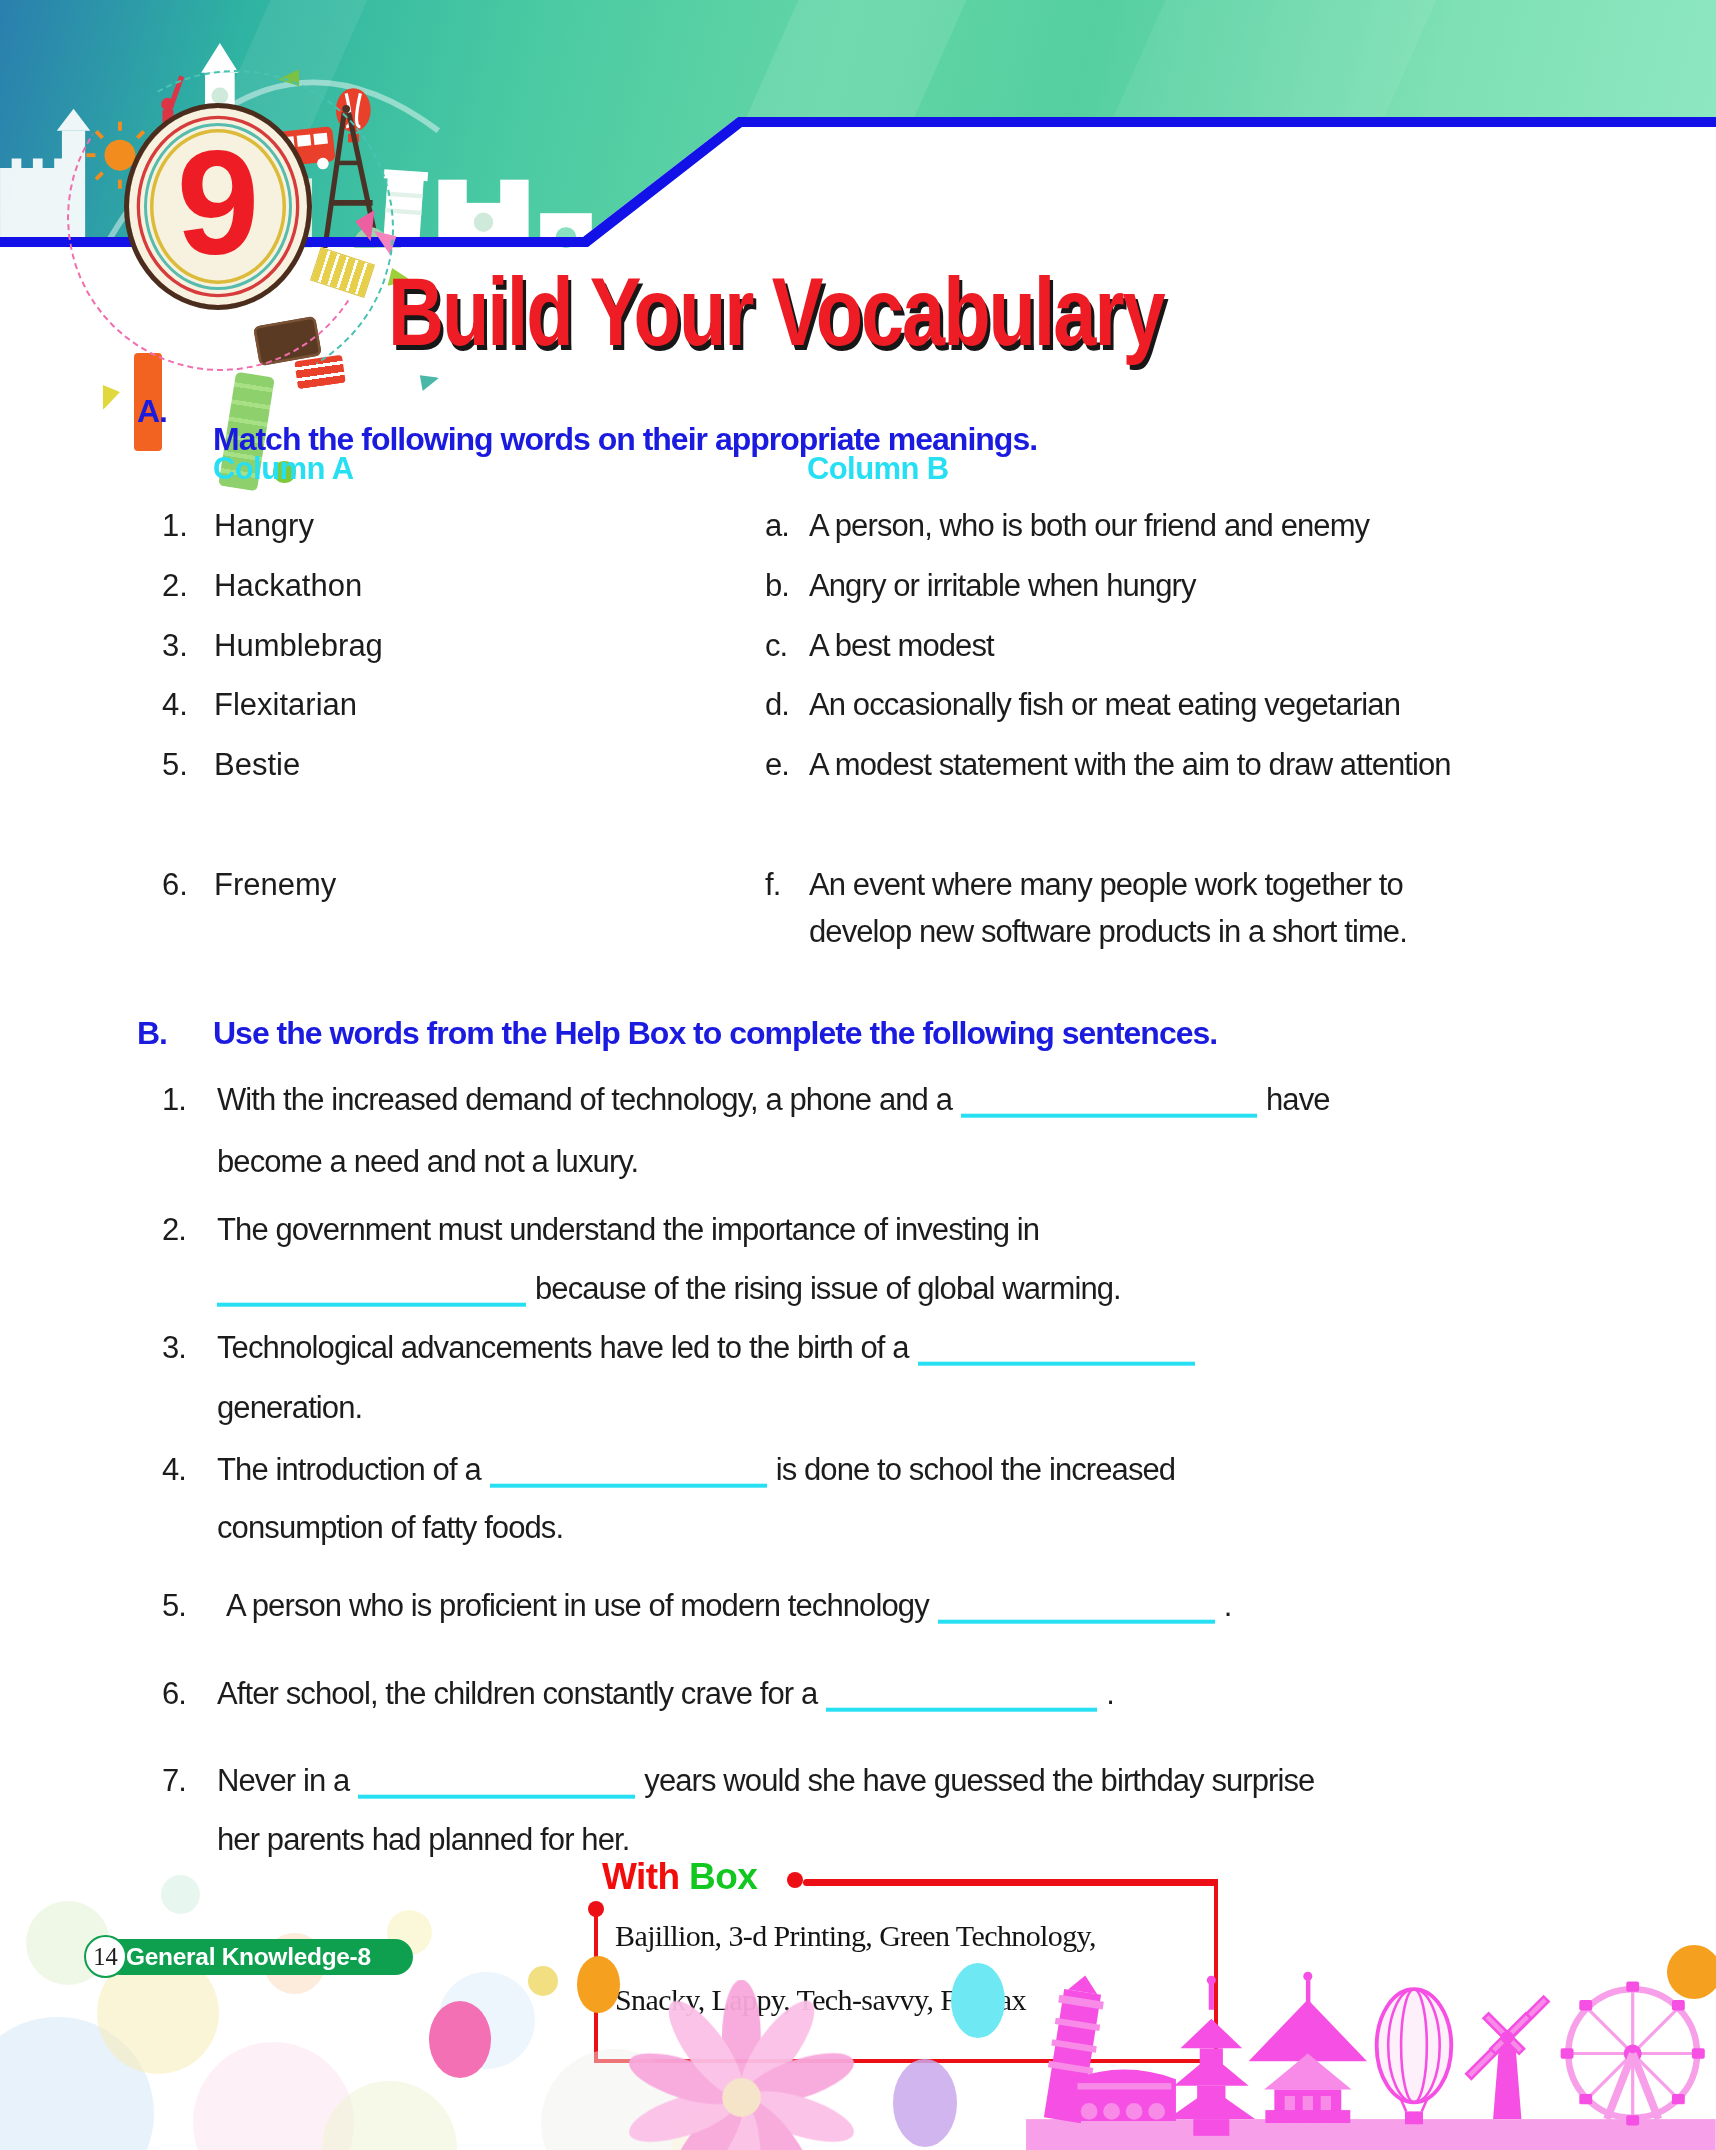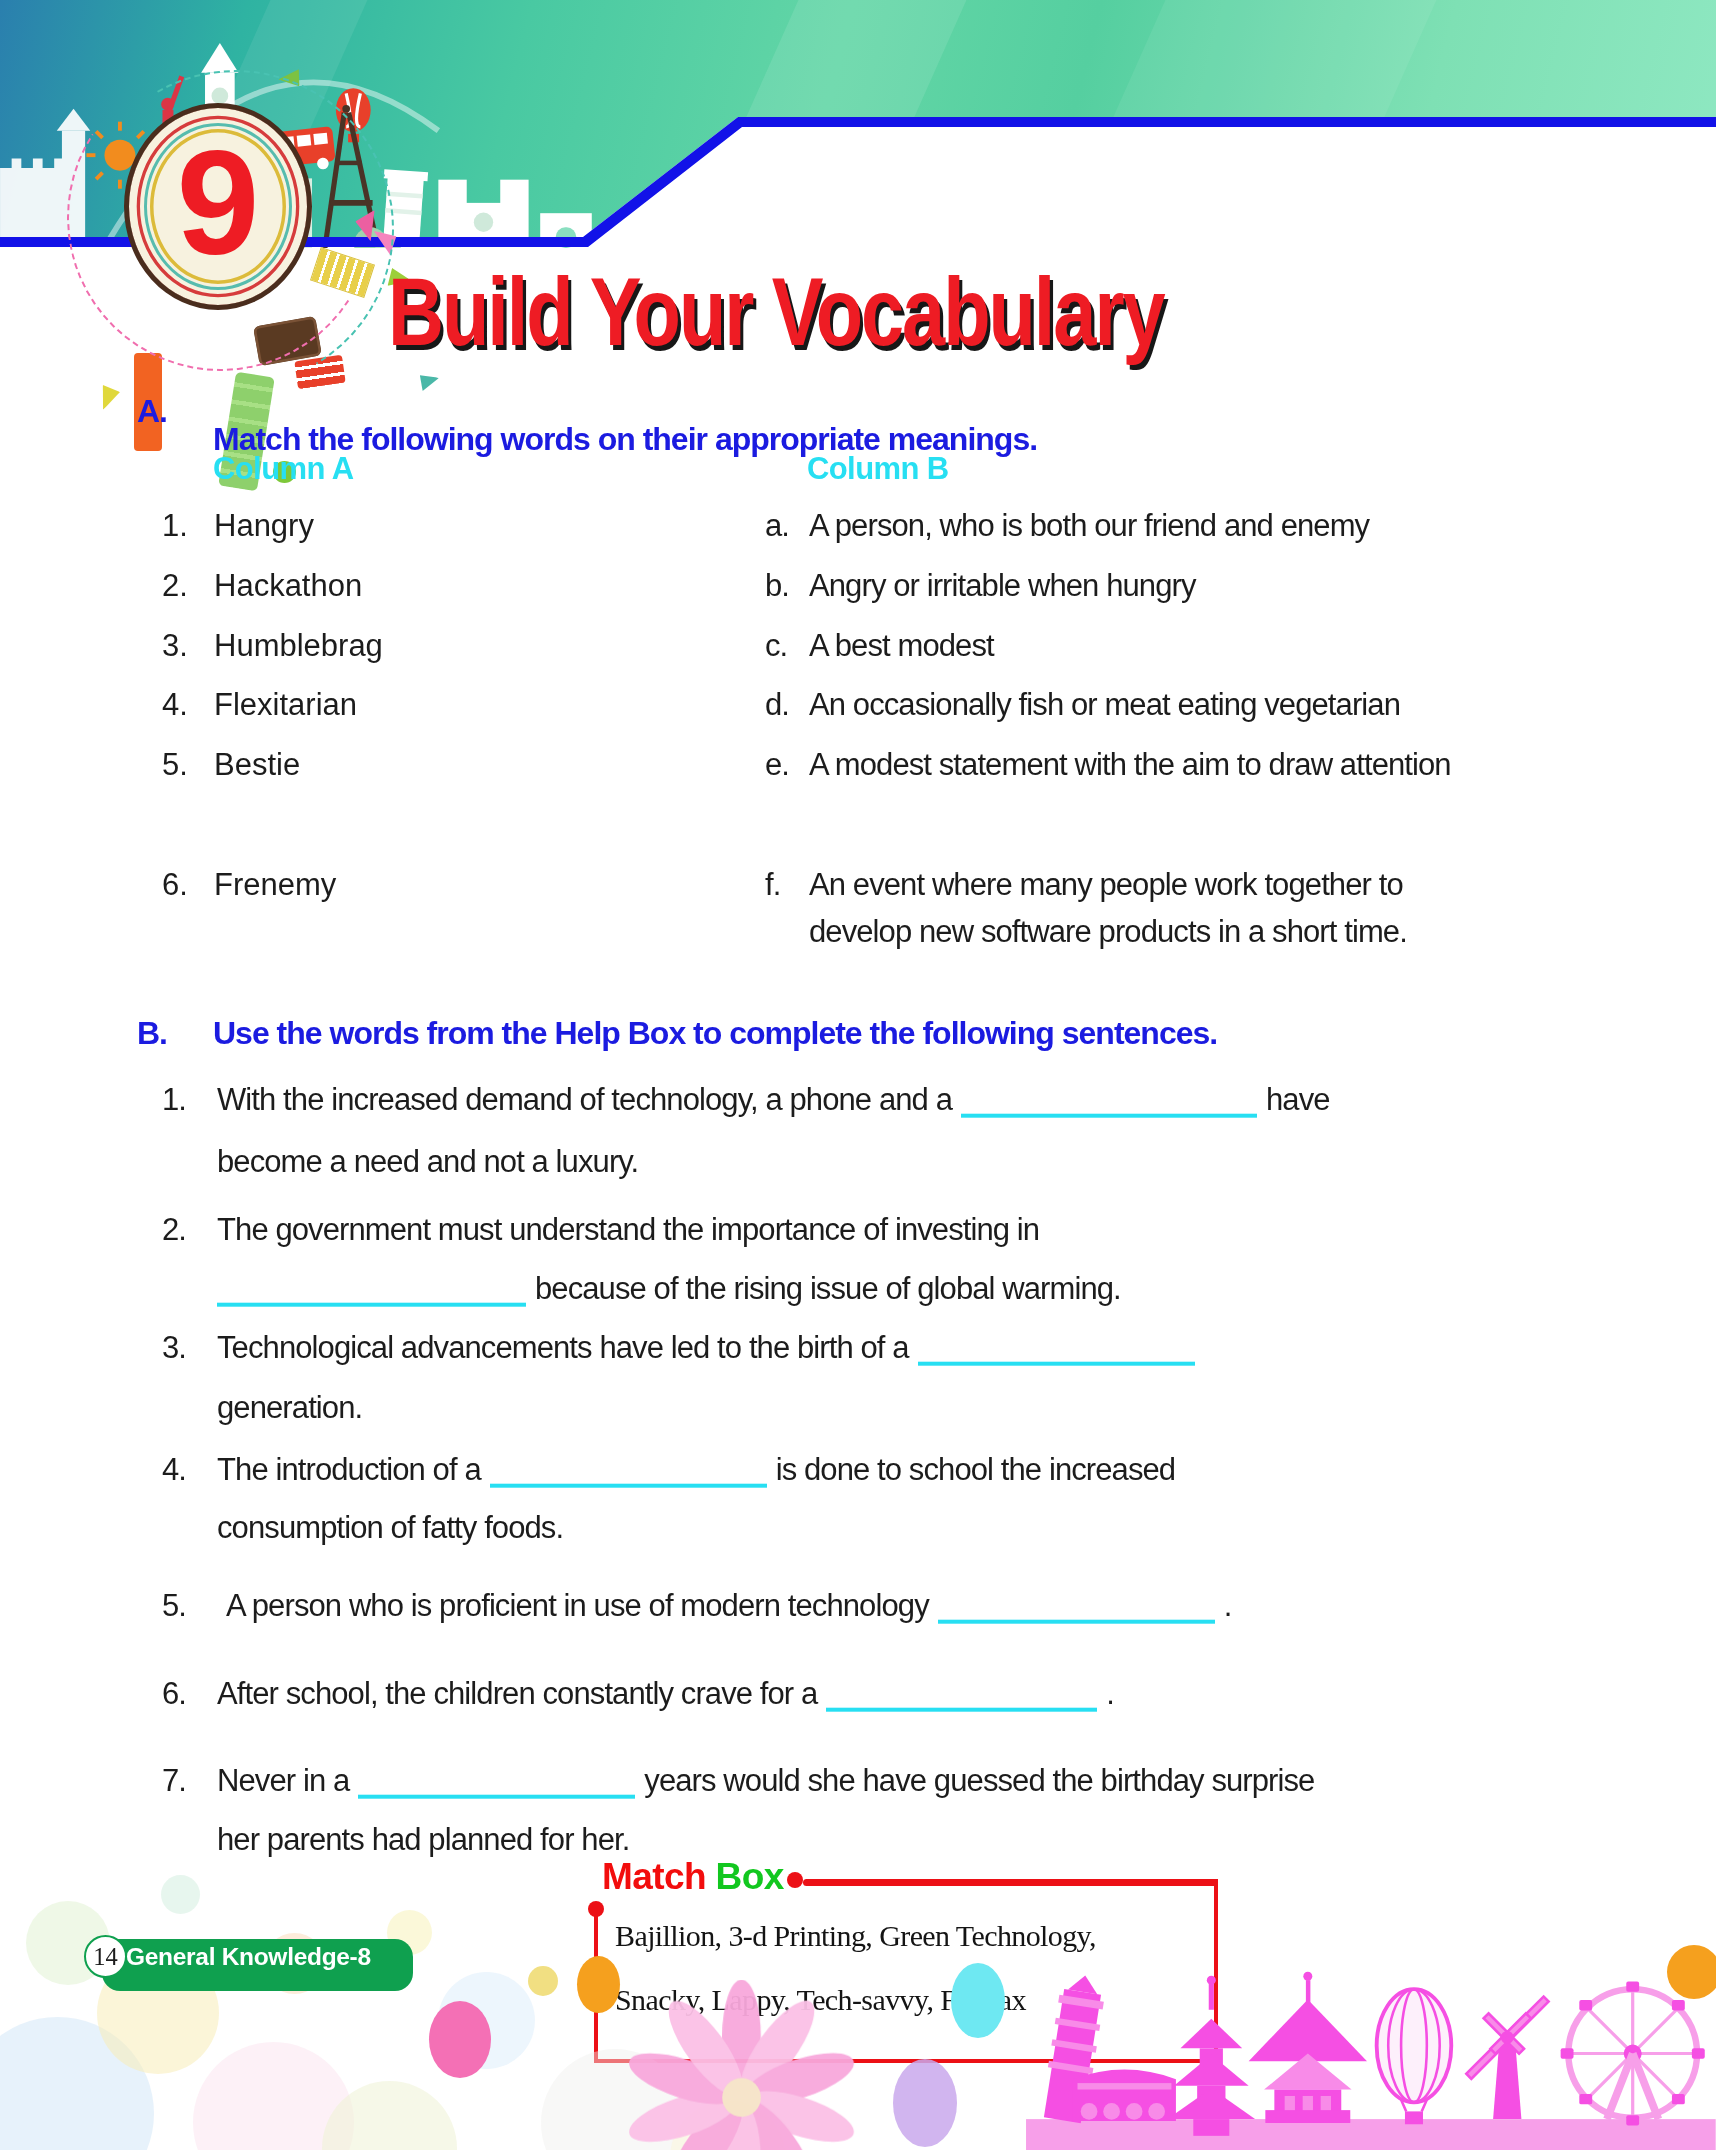--- a/index.html
+++ b/index.html
@@ -41,21 +41,21 @@
   
   .hb-part{position:absolute;background:#ec1016;}
   .hb-dot{position:absolute;width:16px;height:16px;border-radius:50%;background:#ec1016;}
   .help-label{position:absolute;left:602px;top:1856px;font-size:37px;font-weight:bold;letter-spacing:-0.6px;white-space:nowrap;}
   .help-red{color:#f20d0d;} .help-green{color:var(--help_green,#12c71f);}
   .hb-word{position:absolute;left:615px;font-family:"Liberation Serif",serif;font-size:30px;letter-spacing:-0.6px;white-space:nowrap;color:#141414;}
   
   .pg-circle{position:absolute;left:84px;top:1935px;width:39px;height:39px;border-radius:50%;background:#fff;
     border:2.6px solid var(--footer_green,#0fa04f);display:flex;align-items:center;justify-content:center;
     font-family:"Liberation Serif",serif;font-size:24.5px;z-index:3;}
-  .pg-pill{position:absolute;left:102px;top:1939px;width:311px;height:52px;border-radius:18px;
+  .pg-pill{position:absolute;left:102px;top:1939px;width:311px;height:36px;border-radius:18px;
     background:var(--footer_green,#0fa04f);color:#fff;font-weight:bold;font-size:24.5px;letter-spacing:-0.3px;
     line-height:36px;padding-left:24px;box-sizing:border-box;z-index:2;white-space:nowrap;}
   .bub{position:absolute;border-radius:50%;}
 </style>
 </head>
 <body>
 
 <div class="page">
 
   <div class="hdr-teal">
@@ -231,21 +231,21 @@
     <span>After school, the children constantly crave for a</span><span class="blank" style="width:271px;"></span><span>.</span>
   </div>
 
   <div class="abs body48 cond" style="left:162px;top:1763px;">7.</div>
   <div class="abs body48 cond" style="left:217px;top:1763px;">
     <span>Never in a</span><span class="blank" style="width:277px;"></span><span>years would she have guessed the birthday surprise</span>
   </div>
   <div class="abs body48 cond" style="left:217px;top:1822px;">her parents had planned for her.</div>
 
   <div class="help-label">
-    <span class="help-red">Match</span>
+    <span class="help-red">With</span>
     <span class="help-green">Box</span>
   </div>
   <div class="hb-part" style="left:803px;top:1879px;width:415px;height:7px;border-radius:3.9px;"></div>
   <div class="hb-part" style="left:1214px;top:1879px;width:3.9px;height:184px;"></div>
   <div class="hb-part" style="left:594px;top:2059px;width:624px;height:3.9px;"></div>
   <div class="hb-part" style="left:594px;top:1908px;width:3.9px;height:154px;"></div>
   <div class="hb-dot" style="left:787px;top:1872px;"></div>
   <div class="hb-dot" style="left:588px;top:1901px;"></div>
   <div class="hb-word" style="top:1919px;">Bajillion, 3-d Printing, Green Technology,</div>
   <div class="hb-word" style="top:1983px;">Snacky, Lappy, Tech-savvy, Fat Tax</div>

